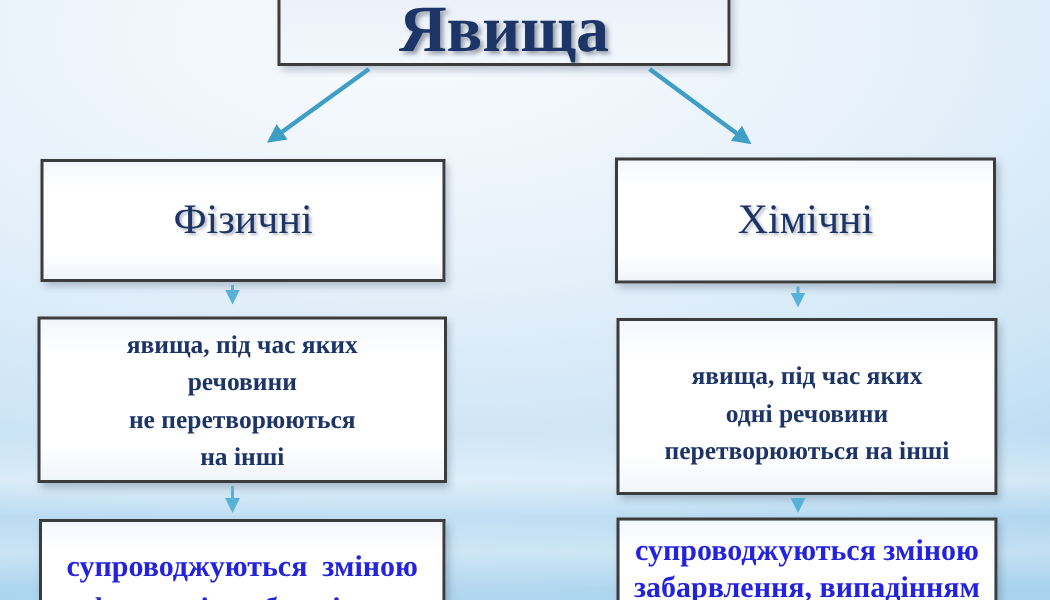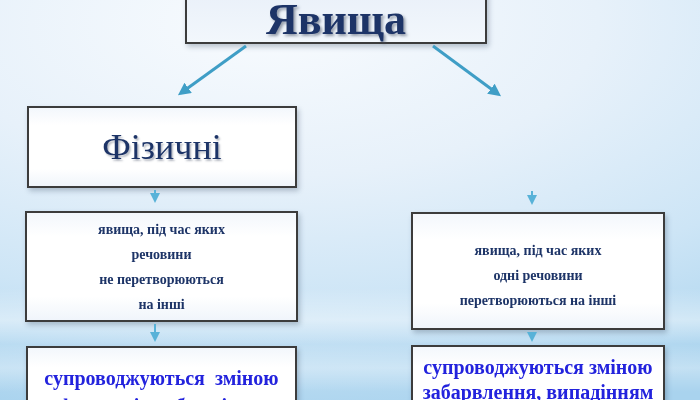--- a/index.html
+++ b/index.html
@@ -33,27 +33,27 @@
     z-index: 2;
   }
   .node-root   { left: 185px; top: -14px; width: 302px; height: 58px;
                  background: linear-gradient(180deg,#e9f0f9 0%, #f2f7fc 100%); }
   .node-root .title {
     padding-top: 8px;
     font-size: 44px; font-weight: bold; color: var(--navy, #1d3467);
     text-shadow: 2px 2px 3px rgba(70,80,100,0.55);
   }
   .cat-label {
-    font-size: 36px; color: var(--navy, #1d3467);
+    font-size: 28px; color: var(--navy, #1d3467);
     text-shadow: 1.5px 1.5px 2px rgba(90,100,120,0.45);
   }
   .node-cat-left  { left: 27px;  top: 106px; width: 270px; height: 82px; }
   .node-cat-right { left: 410px; top: 105px; width: 254px; height: 84px; }
   .def-text {
-    font-size: 14px; font-weight: bold; line-height: 25px;
+    font-size: 17px; font-weight: bold; line-height: 25px;
     color: var(--navy, #1d3467); white-space: pre-wrap;
   }
   .def-left  { left: 25px;  top: 211px; width: 273px; height: 111px; }
   .def-right { left: 411px; top: 212px; width: 254px; height: 118px; padding-top: 8px; }
   .fx-text {
     font-size: 20px; font-weight: bold;
     color: var(--bright-blue, #2323dd); white-space: pre-wrap;
   }
   .fx-left  { left: 26px;  top: 346px; width: 271px; height: 92px;
               justify-content: flex-start; padding-top: 16px; }
@@ -84,20 +84,23 @@
     <span class="def-text">явища, під час яких
 речовини
 не перетворюються
 на інші</span>
   </div>
   <div class="box fx-left">
     <span class="fx-text">супроводжуються  зміною
 форми тіла або зміною</span>
   </div>
 
+  <div class="box node-cat-right">
+    <span class="cat-label">Хімічні</span>
+  </div>
   <div class="box def-right">
     <span class="def-text">явища, під час яких
 одні речовини
 перетворюються на інші</span>
   </div>
   <div class="box fx-right">
     <span class="fx-text">супроводжуються зміною
 забарвлення, випадінням</span>
   </div>
 

